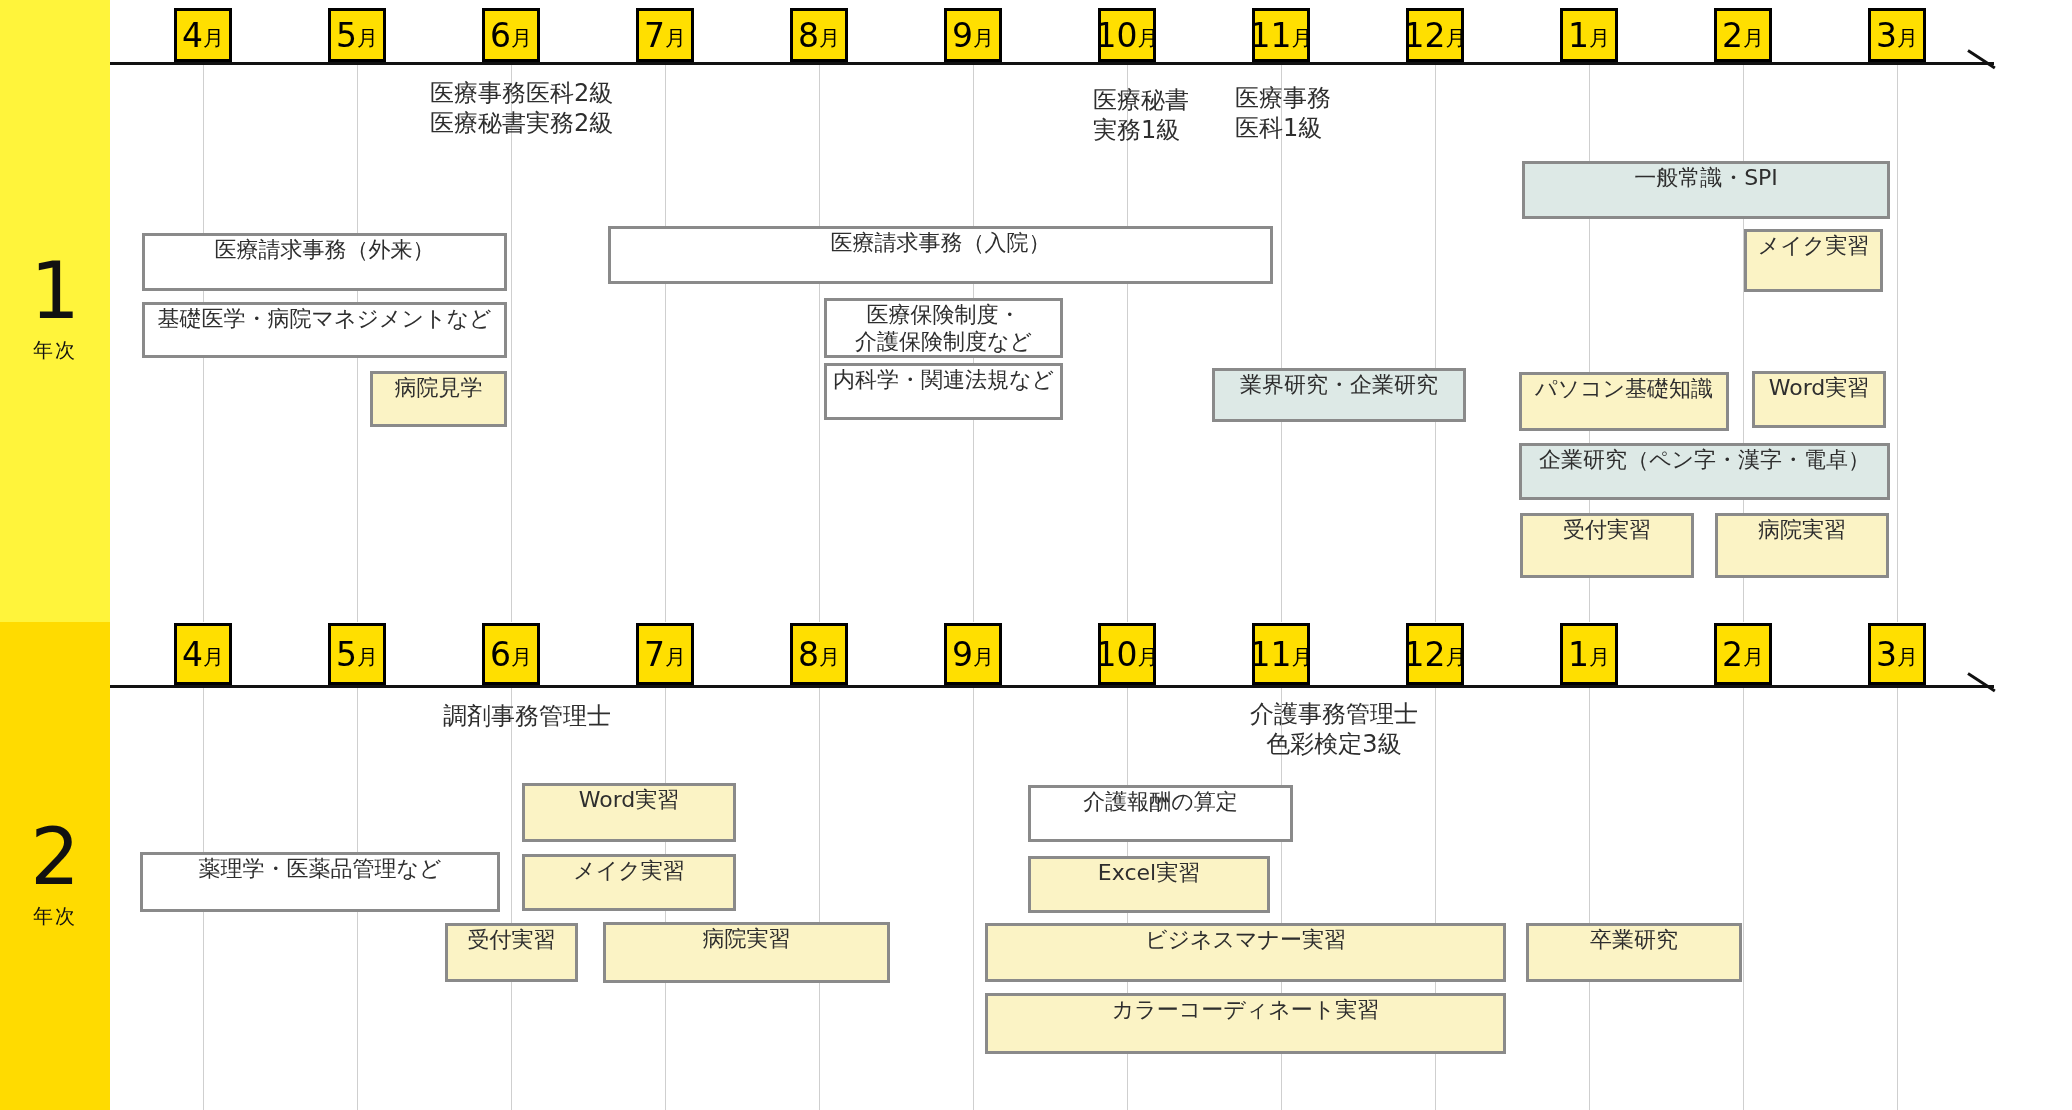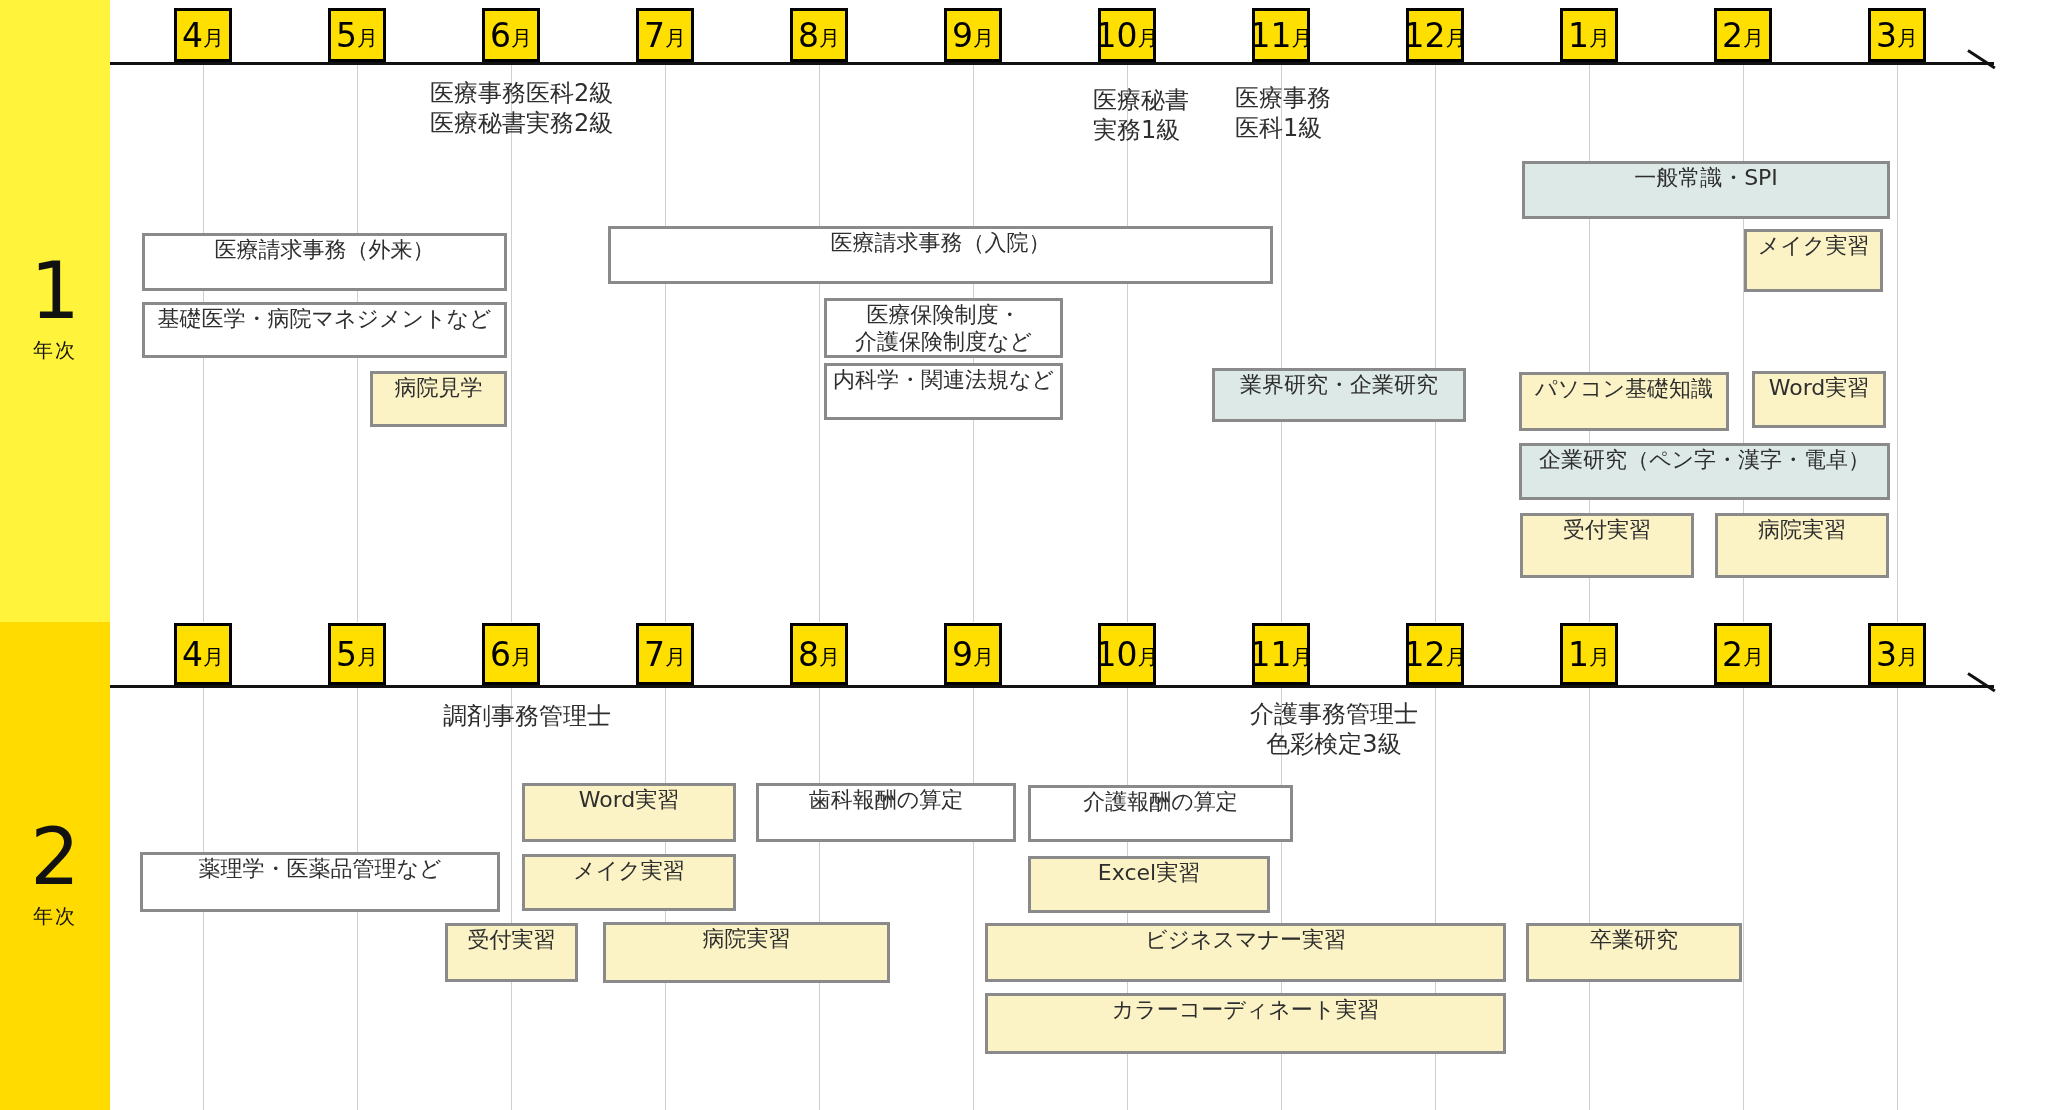--- a/index.html
+++ b/index.html
@@ -244,23 +244,20 @@
     <div class="annotation" style="left: 443px; top: 701px;">
       <div>調剤事務管理士</div>
     </div>
     <div class="annotation center" style="left: 1286px; top: 699px; margin-left: 48px;">
       <div>介護事務管理士</div>
       <div>色彩検定3級</div>
     </div>
     <div class="course-box style-yellow" style="left: 522px; top: 783px; width: 214px; height: 59px;">
       <span class="box-label">Word実習</span>
     </div>
-    <div class="course-box style-white" style="left: 756px; top: 783px; width: 260px; height: 59px;">
-      <span class="box-label">歯科報酬の算定</span>
-    </div>
     <div class="course-box style-white" style="left: 1028px; top: 785px; width: 265px; height: 57px;">
       <span class="box-label">介護報酬の算定</span>
     </div>
     <div class="course-box style-white" style="left: 140px; top: 852px; width: 360px; height: 60px;">
       <span class="box-label">薬理学・医薬品管理など</span>
     </div>
     <div class="course-box style-yellow" style="left: 522px; top: 854px; width: 214px; height: 57px;">
       <span class="box-label">メイク実習</span>
     </div>
     <div class="course-box style-yellow" style="left: 1028px; top: 856px; width: 242px; height: 57px;">

